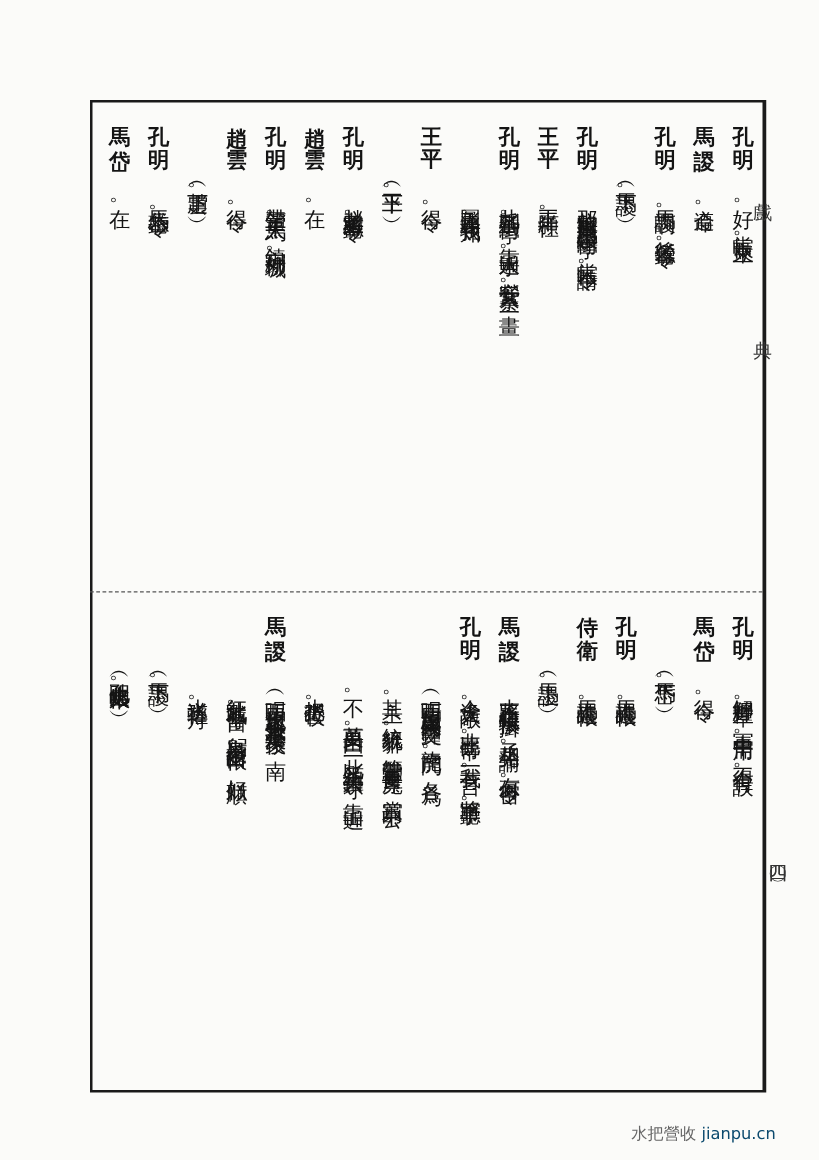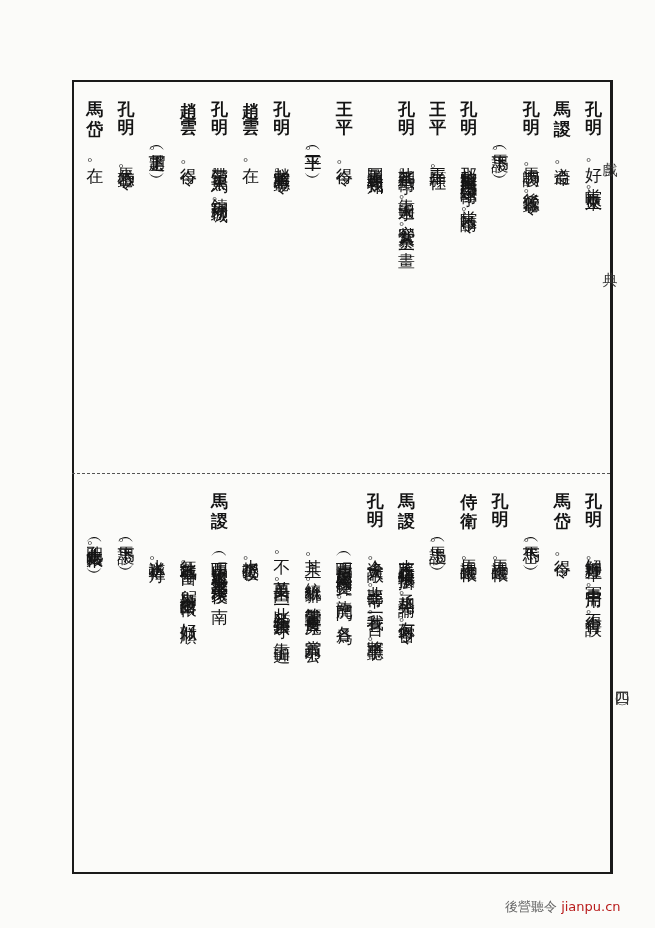--- a/index.html
+++ b/index.html
@@ -16,21 +16,21 @@
   .col { writing-mode:vertical-rl; font-size:17px; line-height:20px; letter-spacing:2px;
          height:100%; white-space:nowrap; display:flex; }
   .speaker { letter-spacing:18px; display:block; height:66px; font-weight:bold; }
   .speaker.blank { visibility:hidden; }
   .text { display:block; }
   .stage { padding-top:52px; display:block; letter-spacing:1px; }
   .header { position:absolute; left:600px; writing-mode:vertical-rl; font-size:15px; color:#333; }
   .pagenum { position:absolute; left:612px; top:680px; writing-mode:vertical-rl; font-size:15px; color:#333; }
   .watermark { position:absolute; left:505px; top:898px; font-size:13px; color:#666;
                font-family:"DejaVu Sans","Liberation Sans",sans-serif; }
-  .watermark .latin { color:#b91c1c; }
+  .watermark .latin { color:#0c4a6e; }
 </style>
 </head>
 <body>
 
 <div class="frame"></div>
 <div class="divider"></div>
 
 <div class="header" style="top:150px">戲</div>
 <div class="header" style="top:260px">典</div>
 <div class="pagenum">四〇四</div>
@@ -163,15 +163,15 @@
     </div>
     <div class="col" style="width: 31.1765px;">
       <span class="stage">（馬謖下。）</span>
     </div>
     <div class="col" style="width: 31.1765px;">
       <span class="stage">（孔明走出帳來。）</span>
     </div>
   </div>
 
 <div class="watermark">
-  <span>後營聽令</span>
+  <span>水把營收</span>
   <span class="latin">jianpu.cn</span>
 </div>
 
 </body></html>

